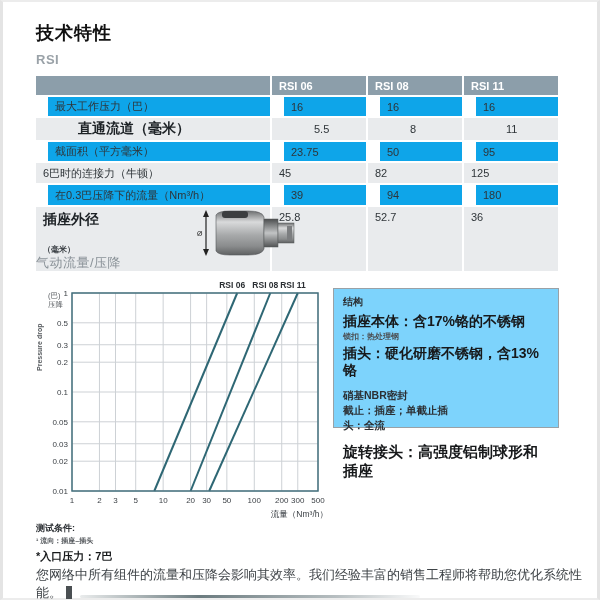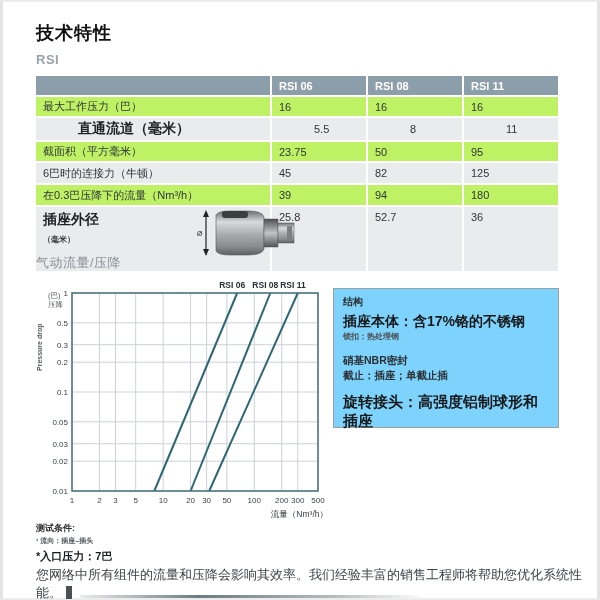--- a/index.html
+++ b/index.html
@@ -9,29 +9,29 @@
 
   .page-title { position:absolute; left:36px; top:21px; font-size:18px; font-weight:bold; color:#111; letter-spacing:1px; }
   .rsi-label  { position:absolute; left:36px; top:52px; font-size:13px; font-weight:bold; color:#9aa2a8; letter-spacing:0.5px; }
 
   
   .spec-table { position:absolute; left:36px; top:76px; width:524px; }
   .t-row { display:grid; grid-template-columns:234px 94px 94px 94px; gap:2px; margin-bottom:2px; }
   .t-cell { padding:0 0 0 7px; display:flex; align-items:center; font-size:11px; color:#2f3539; }
   .hdr .t-cell { background:#8c9eaa; color:#ffffff; font-weight:bold; height:19px; }
   .hdr .t-cell.first { background:#8c9eaa; }
-  .r-dark  .t-cell { background:#bef264; }
+  .r-dark  .t-cell { background:#0ea5e9;margin-left:12px; }
   .r-light .t-cell { background:#e9ebed; }
   .row-h19 .t-cell { height:19px; }
   .row-h22 .t-cell { height:22px;padding-left:42px; }
   .row-h20 .t-cell { height:20px; }
   .row-h52 .t-cell { height:64px; align-items:flex-start; padding-top:4px; }
   .emph { font-size:14px; font-weight:bold; color:#1d2226; }
   .label-cell-big { display:flex; flex-direction:column; justify-content:flex-start; }
-  .sub-unit { font-size:8px; font-weight:bold; color:#3a3f44; margin-top:5px; }
+  .sub-unit { font-size:8px; font-weight:bold; color:#3a3f44; margin-top:15px; }
   .conn-wrap { position:absolute; left:160px; top:2px; }
 
   
   .chart-title { position:absolute; left:36px; top:254px; font-size:13px; color:#8a9298; letter-spacing:0.5px; }
   #chart-box { position:absolute; left:30px; top:276px; width:320px; height:260px; }
 
   
   .struct-box { position:absolute; left:333px; top:288px; width:226px; height:140px; border:1px solid #9aa1a6; background:#7dd3fc; padding:6px 9px; }
   .sb-h  { font-size:10px; font-weight:bold; color:#2b2f33; margin-bottom:4px; }
   .sb-l  { font-size:14px; font-weight:bold; color:#17191b; line-height:1.25; }
@@ -199,23 +199,25 @@
       <text x="298" y="241" font-size="8.5" fill="#3a3f44" text-anchor="end">流量（Nm³/h）</text>
       <text x="18" y="22" font-size="7.5" fill="#55595d">(巴)</text>
       <text x="18" y="31" font-size="7.5" fill="#55595d">压降</text>
       <text transform="translate(12,95) rotate(-90)" font-size="7" font-weight="bold" fill="#55595d">Pressure drop</text>
     </svg></div>
 
 <div class="struct-box">
   <div class="sb-h">结构</div>
   <div class="sb-l">插座本体：含17%铬的不锈钢</div>
   <div class="sb-t">锁扣：热处理钢</div>
+  <div class="sb-l">插头：硬化研磨不锈钢，含13%铬</div>
   <div class="sb-gap"></div>
   <div class="sb-s">硝基NBR密封</div>
   <div class="sb-s">截止：插座；单截止插</div>
+  <div class="sb-s">头：全流</div>
   <div class="sb-L">旋转接头：高强度铝制球形和插座</div>
 </div>
 
 <div class="testcond">
   <div class="tc-h">测试条件:</div>
   <div class="tc-1">¹ 流向：插座–插头</div>
   <div class="tc-2">*入口压力：7巴</div>
 </div>
 
 <div class="footer-note">

